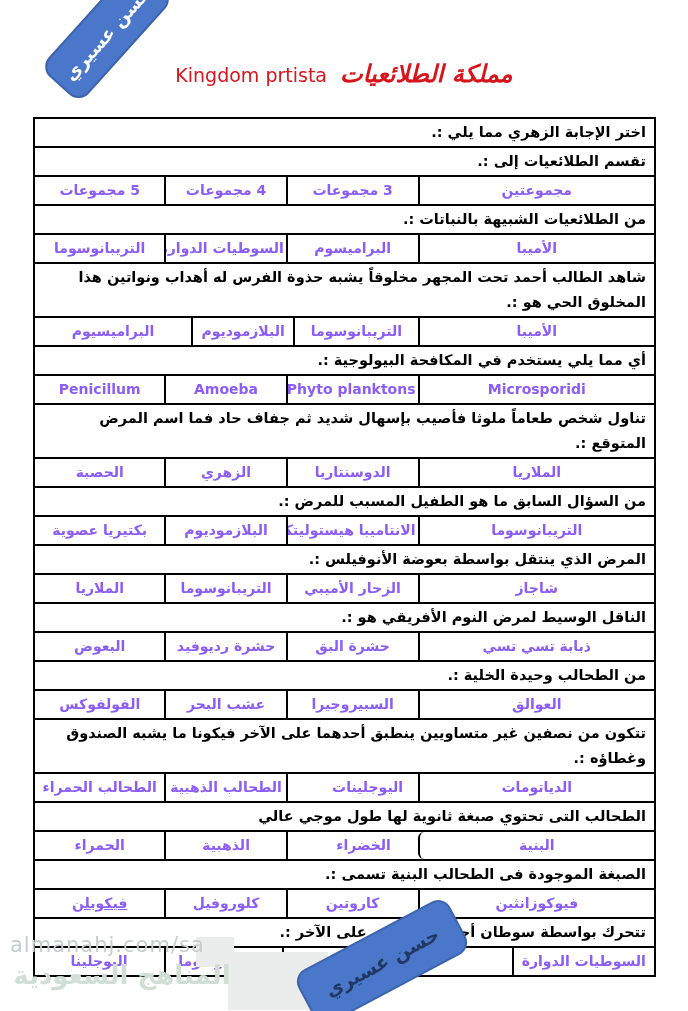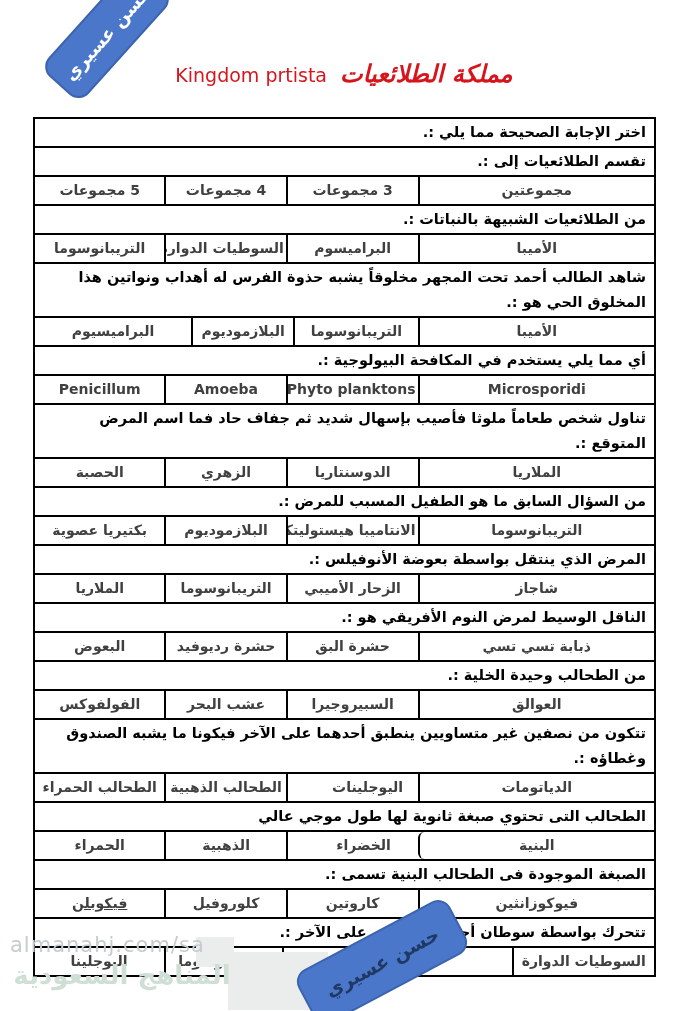--- a/index.html
+++ b/index.html
@@ -49,21 +49,21 @@
   }
   .row{border-bottom:2px solid #000;direction:rtl;}
   .row:last-child{border-bottom:none;}
   .row.q{
     font-weight:bold;font-size:14.5px;line-height:25px;
     text-align:right;padding:1px 8px 1px 6px;color:#000;
   }
   .row.opts{display:flex;direction:rtl;overflow:hidden;}
   .row.opts .cell{
     flex:0 0 auto;font-weight:bold;font-size:14px;line-height:25px;
-    text-align:center;white-space:nowrap;overflow:hidden;color:#404040;
+    text-align:center;white-space:nowrap;overflow:hidden;color:#8b5cf6;
     padding:1px 2px;
   }
   .row.opts .cell:not(:last-child){border-left:2px solid #000;}
 
   
   .wm-block{position:absolute;background:#ebedec;}
   .wm-block-1{left:196px;top:937px;width:38px;height:30px;}
   .wm-block-2{left:228px;top:952px;width:100px;height:58px;}
   .wm-url{
     position:absolute;left:10px;top:933px;
@@ -83,21 +83,21 @@
   <div class="stamp stamp-top">
     <span>حسن عسيري</span>
   </div>
 
   <div class="title">
     <span class="title-ar">مملكة الطلائعيات</span>
     <span class="title-en">Kingdom prtista</span>
   </div>
 
   <div class="quiz-table" id="quiz-table">
-      <div class="row q">اختر الإجابة الصحيحة مما يلي :.</div>
+      <div class="row q">اختر الإجابة الزهري مما يلي :.</div>
       <div class="row q">تقسم الطلائعيات إلى :.</div>
       <div class="row opts">
         <div class="cell" style="width: 38.2%;">مجموعتين</div>
         <div class="cell" style="width: 21.3%;">3 مجموعات</div>
         <div class="cell" style="width: 19.6%;">4 مجموعات</div>
         <div class="cell" style="width: 20.9%;">5 مجموعات</div>
       </div>
       <div class="row q">من الطلائعيات الشبيهة بالنباتات :.</div>
       <div class="row opts">
         <div class="cell" style="width: 38.2%;">الأميبا</div>

